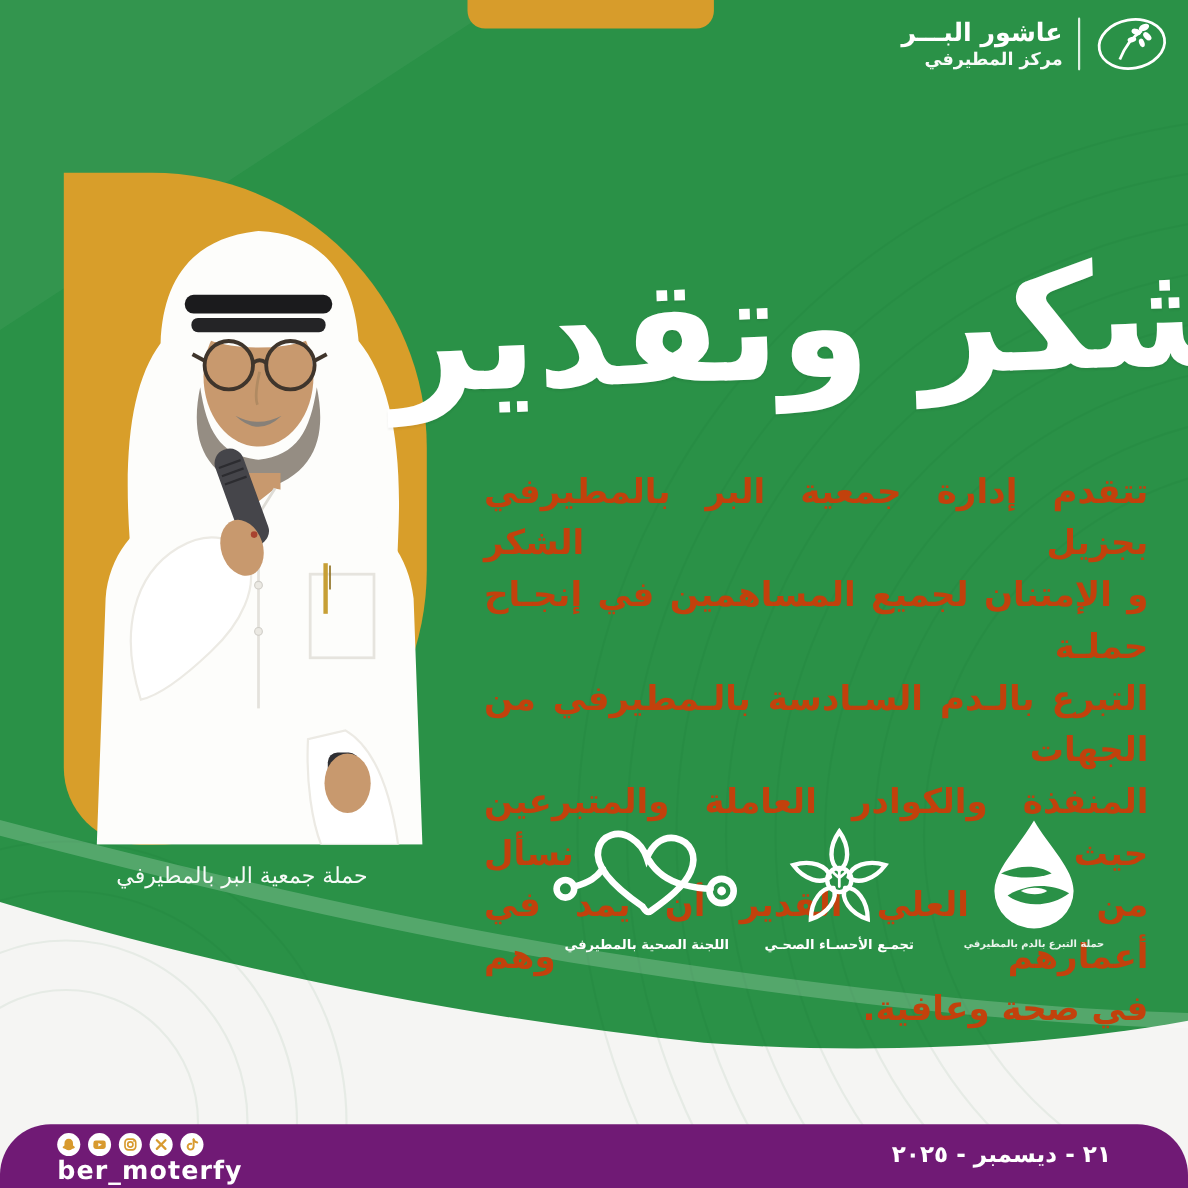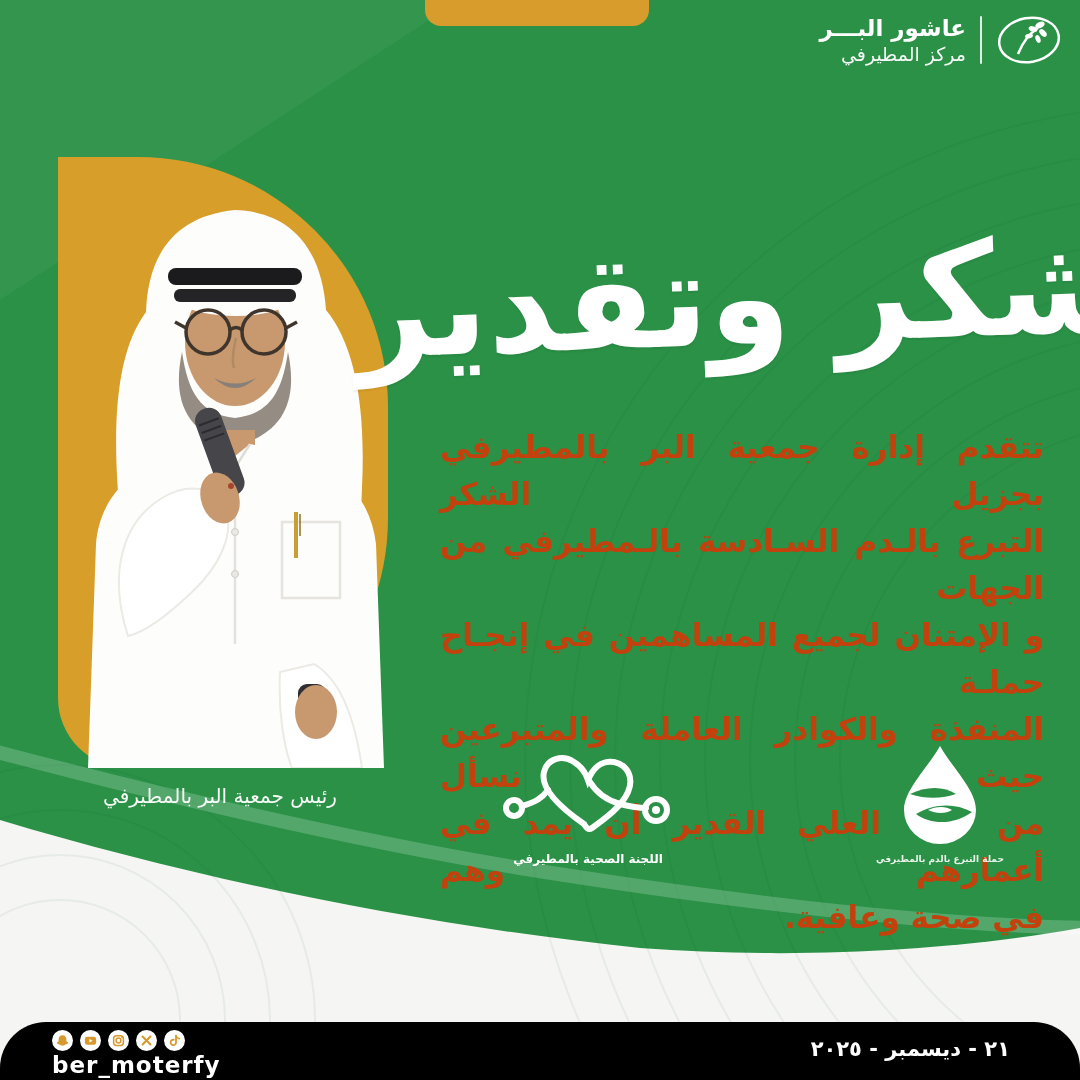--- a/index.html
+++ b/index.html
@@ -17,21 +17,21 @@
     position:absolute;left:425px;top:0;width:224px;height:26px;z-index:3;
     background:#D79C2B;border-radius:0 0 16px 16px;
   }
   
   .org-block{
     position:absolute;top:14px;right:18px;z-index:4;
     display:flex;align-items:center;gap:14px;color:#fff;
   }
   .org-text{text-align:right;direction:rtl;line-height:1.25;}
   .org-line1{font-size:23px;font-weight:bold;letter-spacing:.5px;}
-  .org-line2{font-size:19px;font-weight:normal;opacity:.97;}
+  .org-line2{font-size:16px;font-weight:bold;opacity:.97;}
   .org-divider{width:2px;height:48px;background:rgba(255,255,255,.85);border-radius:1px;}
   
   .gold-shape{
     position:absolute;left:58px;top:157px;width:330px;height:611px;z-index:2;
     background:#D89E2A;border-radius:0 250px 250px 70px;
   }
   .photo-wrap{
     position:absolute;left:70px;top:192px;width:370px;height:576px;z-index:3;overflow:hidden;
   }
   
@@ -60,21 +60,21 @@
   
   .partner{position:absolute;z-index:4;text-align:center;color:#fff;direction:rtl;}
   .partner .plabel{font-size:12px;font-weight:bold;margin-top:4px;white-space:nowrap;}
   #partner-health{left:498px;top:746px;width:180px;}
   #partner-cluster{left:688px;top:748px;width:150px;}
   #partner-blood{left:838px;top:742px;width:140px;margin-left:32px;}
   #partner-blood .plabel{font-size:9px;font-weight:bold;opacity:.9;}
   
   .footer{
     position:absolute;left:0;top:1022px;width:1080px;height:58px;z-index:5;
-    background:#000000;border-radius:46px 46px 0 0;
+    background:#701a75;border-radius:46px 46px 0 0;
   }
   .social-row{position:absolute;left:52px;top:8px;display:flex;gap:7px;}
   .social-badge{
     width:21px;height:21px;border-radius:50%;background:#fff;
     display:flex;align-items:center;justify-content:center;
   }
   .handle{
     position:absolute;left:52px;top:30px;color:#fff;
     font-size:23px;font-weight:bold;letter-spacing:1px;
   }
@@ -190,45 +190,61 @@
       <ellipse cx="47" cy="19" rx="4.5" ry="2.7" fill="#FFFFFF" transform="rotate(45 47 19)"></ellipse>
       <ellipse cx="33" cy="22" rx="4" ry="2.4" fill="#FFFFFF" transform="rotate(-15 33 22)"></ellipse>
       <ellipse cx="42" cy="25" rx="4" ry="2.4" fill="#FFFFFF" transform="rotate(70 42 25)"></ellipse>
     </svg>
   </div>
 
   <div class="callig">شكر وتقدير</div>
 
   <div class="message">
     <div class="msg-line">تتقدم إدارة جمعية البر بالمطيرفي بجزيل الشكر</div>
+    <div class="msg-line">و الإمتنان لجميع المساهمين في إنجـاح حملـة</div>
     <div class="msg-line">التبرع بالـدم السـادسة بالـمطيرفي من الجهات</div>
-    <div class="msg-line">و الإمتنان لجميع المساهمين في إنجـاح حملـة</div>
     <div class="msg-line">المنفذة والكوادر العاملة والمتبرعين حيث نسأل</div>
     <div class="msg-line">من الله العلي القدير أن يمد في أعمارهم وهم</div>
     <div class="msg-line last">في صحة وعافية.</div>
   </div>
 
   <div class="person">
-    <div class="person-role">رئيس جمعية البر بالمطيرفي</div>
+    <div class="person-role">حملة جمعية البر بالمطيرفي</div>
   </div>
 
   <div class="partner" id="partner-health">
     <svg width="180" height="102" viewBox="0 0 180 102" fill="none" stroke="#FFFFFF" stroke-width="6" stroke-linecap="round">
       <circle cx="16" cy="62" r="8"></circle>
       <path d="M24,60 C38,56 44,52 50,44"></path>
       <path d="M86,78 C60,60 42,42 46,26 C49,13 64,8 76,16 C84,21 88,28 90,34
                C95,22 104,14 116,16 C130,19 136,32 130,46 C124,60 108,72 94,82
                C90,85 88,81 86,78 Z"></path>
       <path d="M92,36 C98,46 108,54 122,58 C134,61 142,62 148,62"></path>
       <circle cx="158" cy="64" r="11"></circle>
       <circle cx="158" cy="64" r="4" fill="#FFFFFF" stroke="none"></circle>
     </svg>
     <div class="plabel">اللجنة الصحية بالمطيرفي</div>
   </div>
 
+  <div class="partner" id="partner-cluster">
+    <svg width="150" height="100" viewBox="0 0 150 100" fill="none" stroke="#FFFFFF" stroke-width="4" stroke-linecap="round">
+      <g transform="translate(75,52)">
+        <g>
+          <path d="M0,-44 C10,-30 9,-14 0,-9 C-9,-14 -10,-30 0,-44 Z"></path>
+          <path transform="rotate(72)" d="M0,-44 C10,-30 9,-14 0,-9 C-9,-14 -10,-30 0,-44 Z"></path>
+          <path transform="rotate(144)" d="M0,-44 C10,-30 9,-14 0,-9 C-9,-14 -10,-30 0,-44 Z"></path>
+          <path transform="rotate(216)" d="M0,-44 C10,-30 9,-14 0,-9 C-9,-14 -10,-30 0,-44 Z"></path>
+          <path transform="rotate(288)" d="M0,-44 C10,-30 9,-14 0,-9 C-9,-14 -10,-30 0,-44 Z"></path>
+        </g>
+        <circle cx="0" cy="0" r="11"></circle>
+        <path d="M0,6 V-2 M0,-2 C-4,-5 -6,-7 -7,-9 M0,-2 C4,-5 6,-7 7,-9 M0,-2 V-8" stroke-width="2.5"></path>
+      </g>
+    </svg>
+    <div class="plabel">تجمـع الأحسـاء الصحـي</div>
+  </div>
 
   <div class="partner" id="partner-blood">
     <svg width="140" height="108" viewBox="0 0 140 108">
       <path d="M70,4 C84,28 106,48 106,68 A36,34 0 1 1 34,68 C34,48 56,28 70,4 Z" fill="#FFFFFF"></path>
       <path d="M40,52 C56,44 74,44 86,52 C74,56 58,58 40,52 Z" fill="#2A9147"></path>
       <path d="M46,72 C62,62 84,60 102,70 C86,82 62,84 46,72 Z" fill="#2A9147"></path>
       <path d="M58,68 C66,64 76,64 82,68 C76,72 66,72 58,68 Z" fill="#FFFFFF"></path>
     </svg>
     <div class="plabel">حملة التبرع بالدم بالمطيرفي</div>
   </div>

